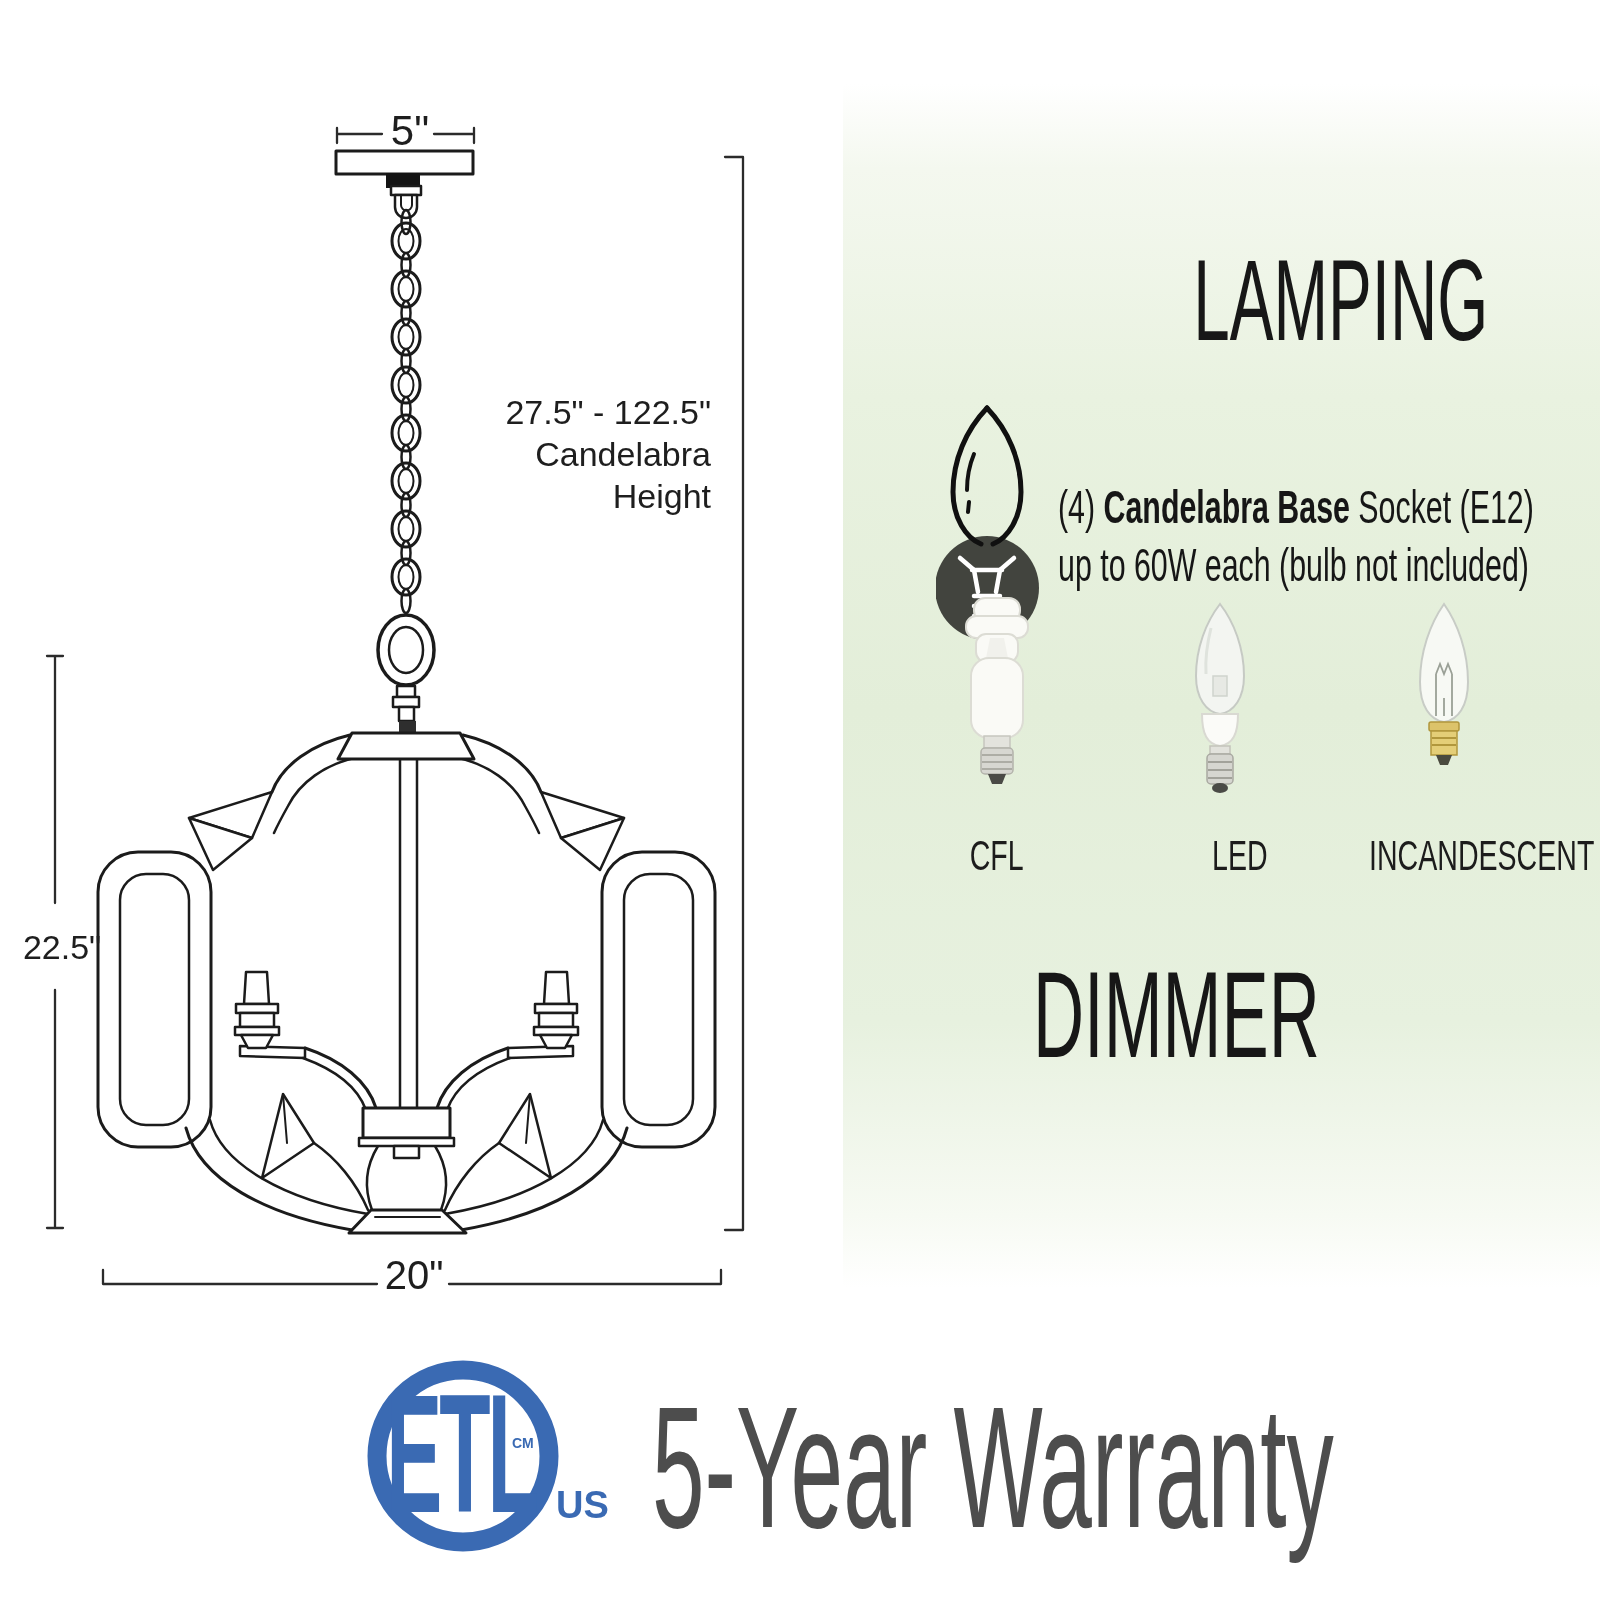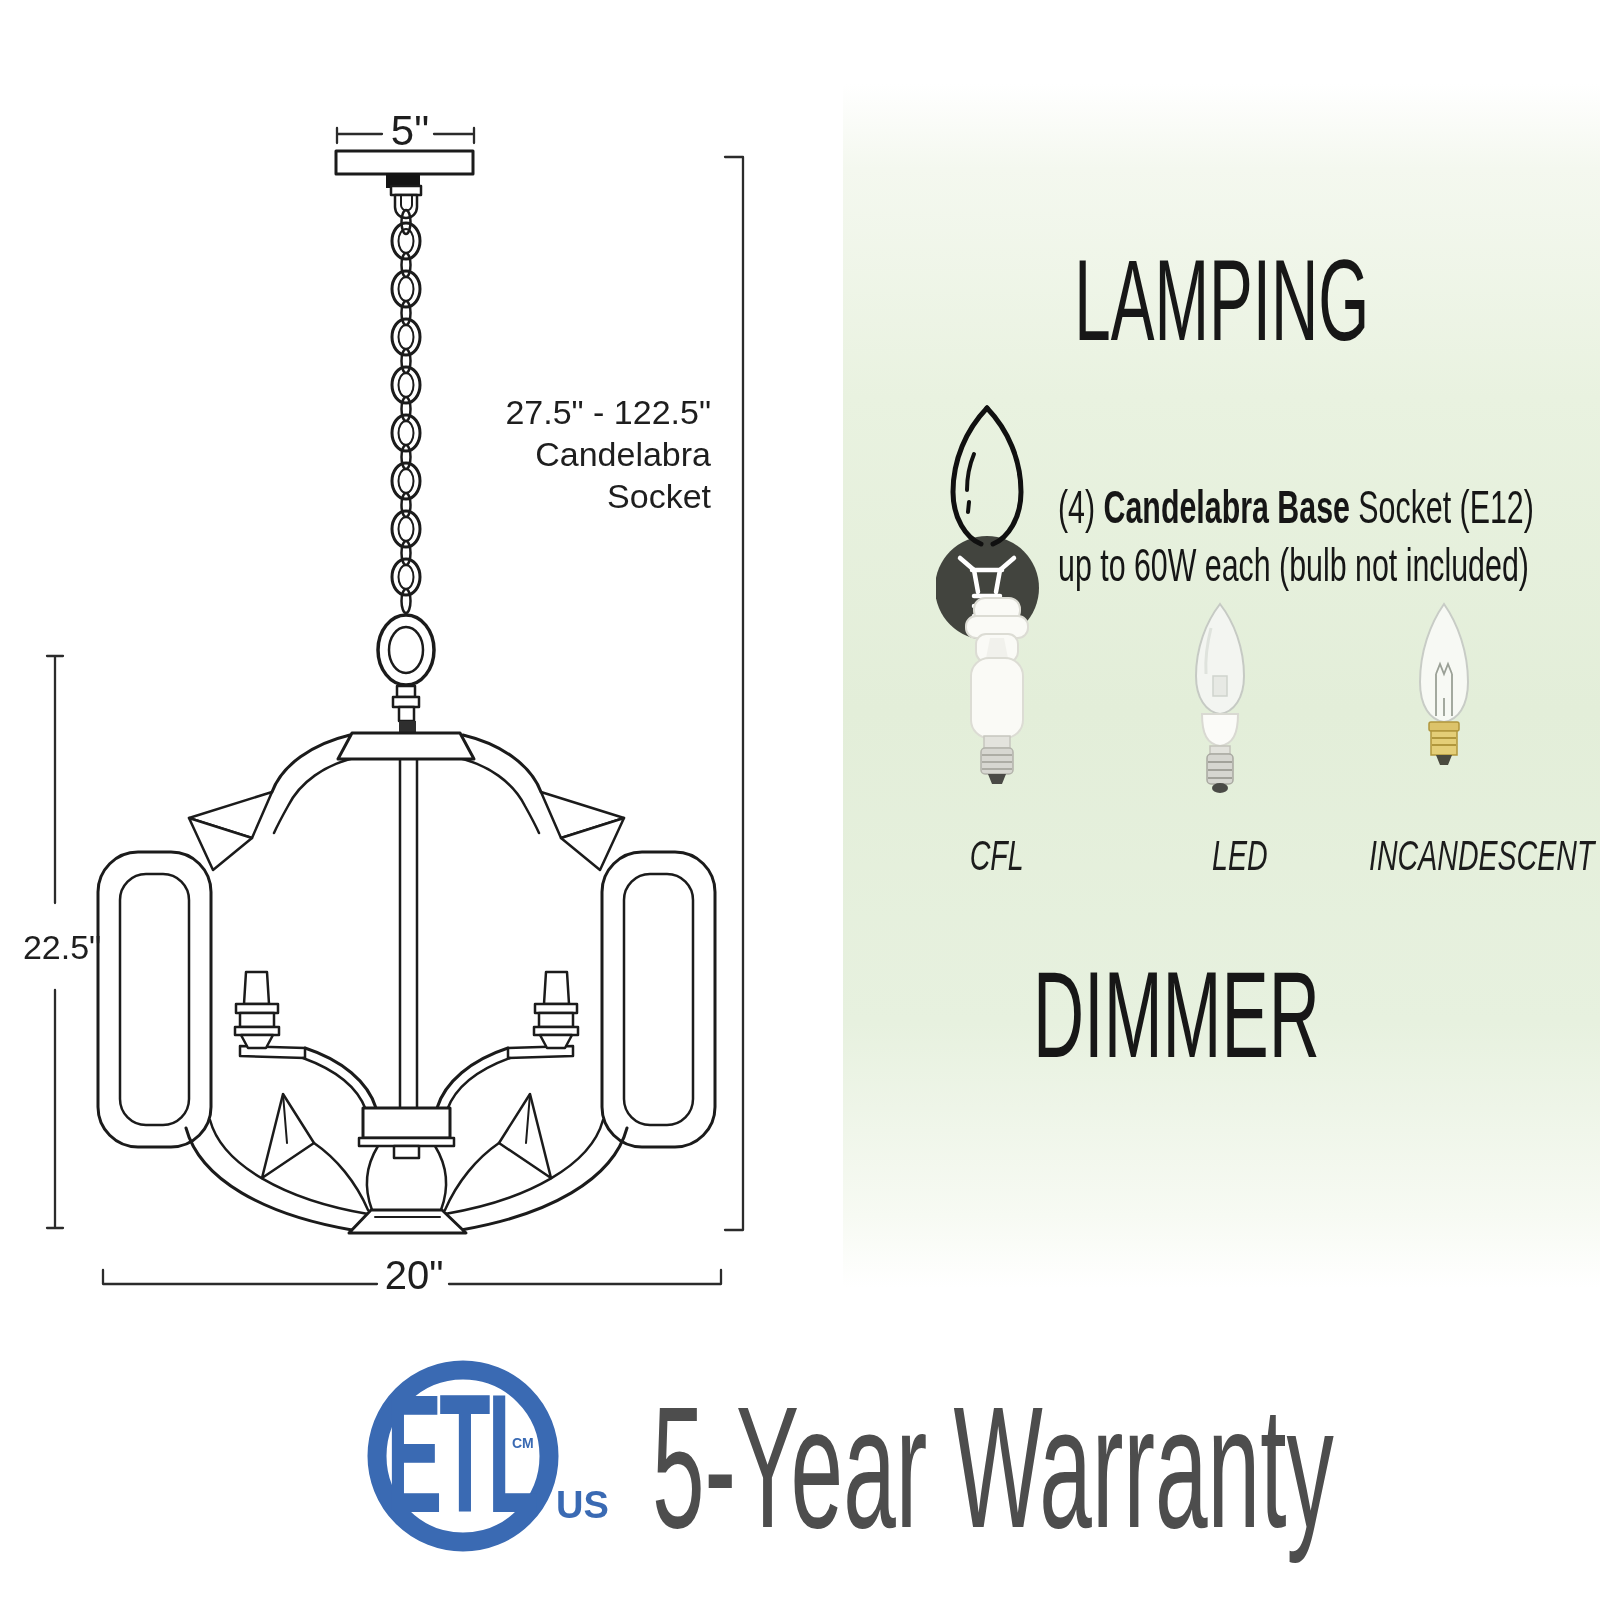--- a/index.html
+++ b/index.html
@@ -4,24 +4,24 @@
 <style>
   html,body{margin:0;padding:0;background:#fff;}
   .stage{position:relative;width:1600px;height:1600px;background:#ffffff;overflow:hidden;
          font-family:"Liberation Sans",sans-serif;color:#1f1f1f;}
   .abs{position:absolute;}
   .dimlabel{color:#1e1e1e;white-space:nowrap;}
   .cond{display:inline-block;white-space:nowrap;transform-origin:center;}
   .condL{display:inline-block;white-space:nowrap;transform-origin:left center;}
   .panel{position:absolute;left:843px;top:84px;width:757px;height:1204px;
     background:linear-gradient(180deg,#ffffff 0%,#f4f8ef 7%,#e9f2e0 26%,#e3eed9 52%,#e7f1df 78%,#f7faf3 94%,#ffffff 100%);}
-  .lamping-title{left:843px;top:243px;width:757px;text-align:center;font-size:115px;line-height:1;color:#171717;}
+  .lamping-title{left:843px;top:243px;width:757px;text-align:right;font-size:115px;line-height:1;color:#171717;}
   .sockettext{left:1058px;top:478px;font-size:46px;line-height:58px;color:#161616;}
   .sockettext b{font-weight:bold;}
-  .bulb-label{top:835px;text-align:center;font-size:42px;line-height:1;color:#1c1c1c;font-style:italic;}
+  .bulb-label{top:835px;text-align:center;font-size:42px;line-height:1;color:#1c1c1c;}
   .dimmer{left:843px;top:948px;width:666px;text-align:center;font-size:122px;line-height:134px;color:#171717;}
   .warranty{left:652px;top:1381px;font-size:172px;line-height:1;color:#4d4d4d;}
   svg{display:block;}
 </style>
 </head>
 <body>
 
 <div class="stage">
 
   <div class="panel"></div>
@@ -135,21 +135,21 @@
 
       <path d="M103,1270 V1284 M103,1284 H377 M449,1284 H721 M721,1270 V1284"></path>
     </g>
   </svg>
 
   <div class="abs dimlabel" style="left:378px;top:107px;width:64px;text-align:center;font-size:42px">5"</div>
 
   <div class="abs dimlabel" style="left:451px;top:391px;width:260px;text-align:right;font-size:34px;line-height:42px">
     <div>27.5" - 122.5"</div>
     <div>Candelabra</div>
-    <div>Socket</div>
+    <div>Height</div>
   </div>
 
   <div class="abs dimlabel" style="left:12px;top:928px;width:100px;text-align:center;font-size:34px">22.5"</div>
 
   <div class="abs dimlabel" style="left:374px;top:1253px;width:80px;text-align:center;font-size:40px">20"</div>
 
   <div class="abs lamping-title">
     <span class="cond" style="transform:scaleX(0.57)">LAMPING</span>
   </div>
 

